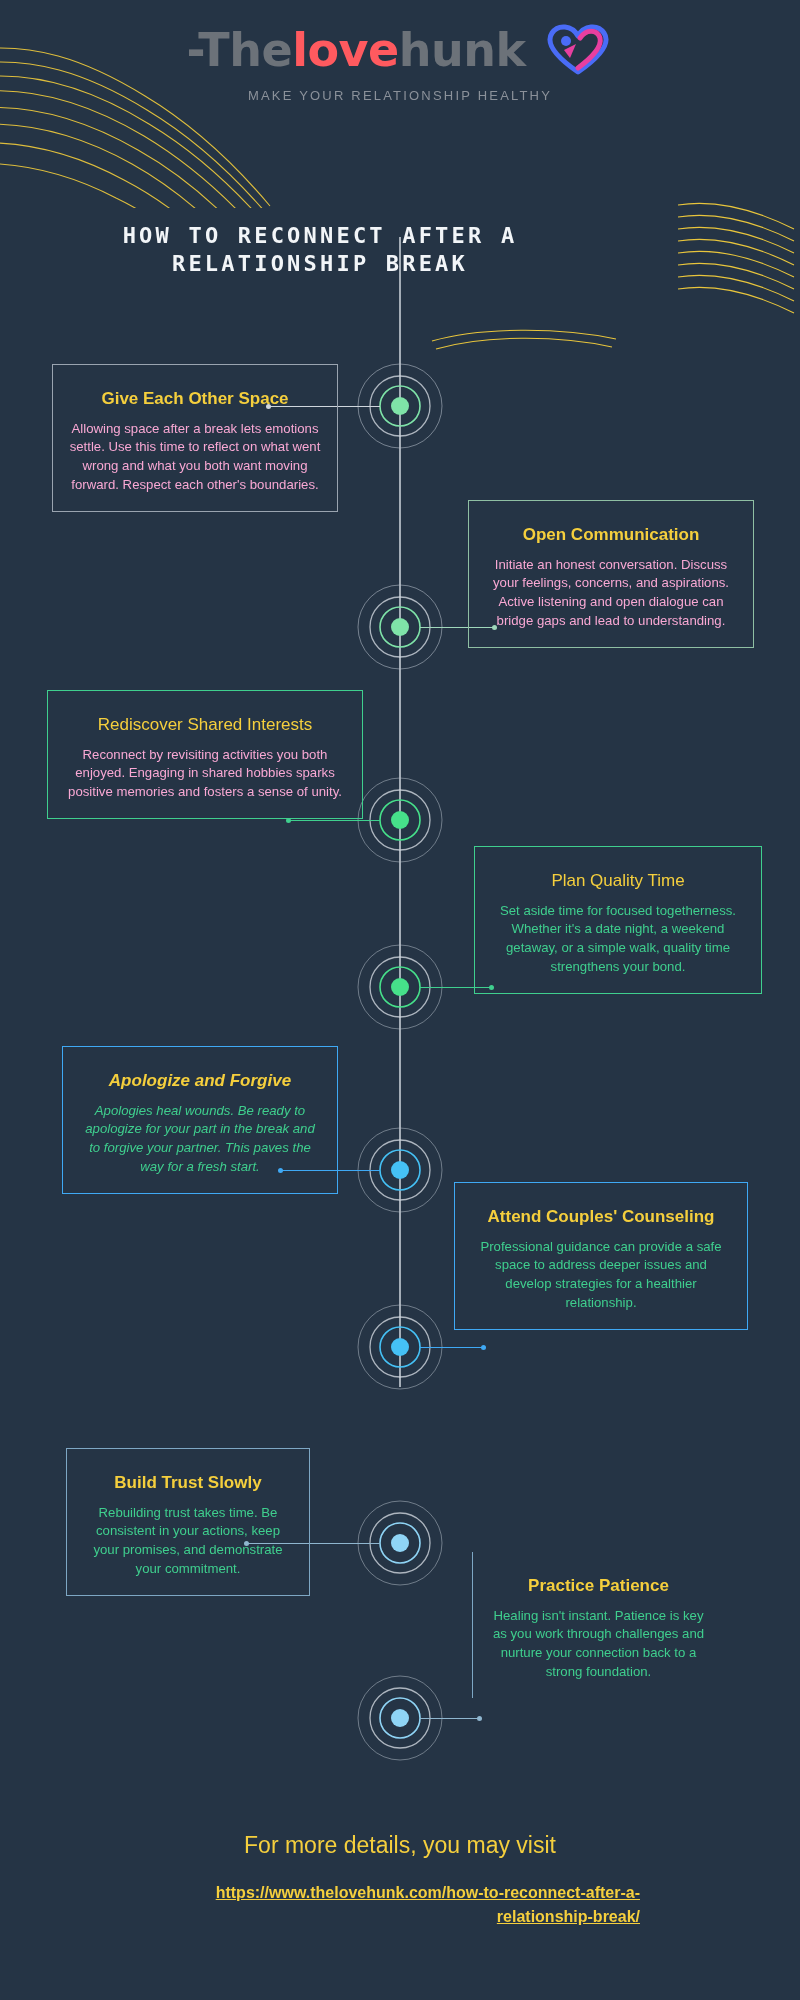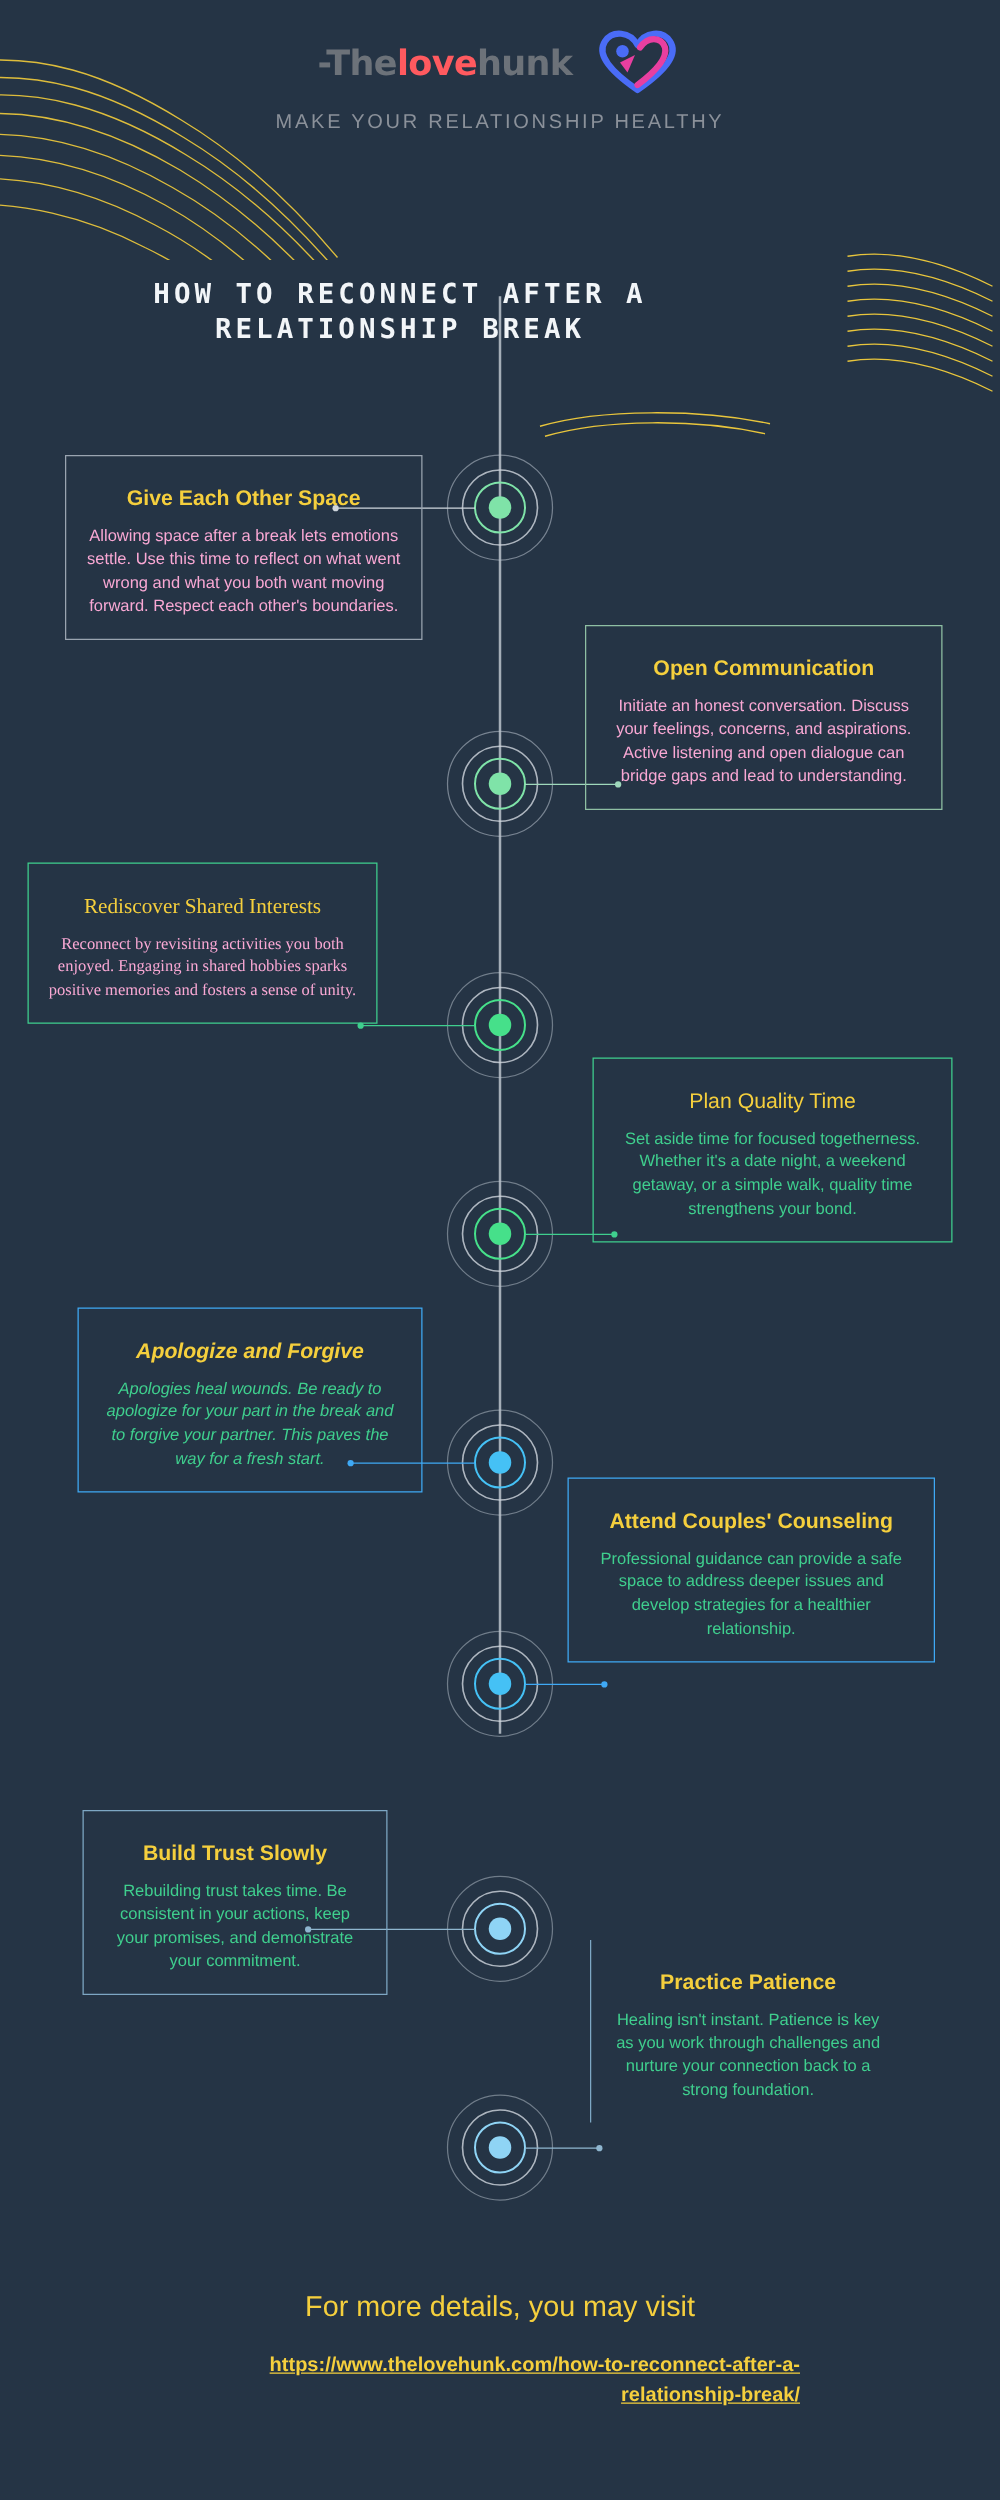--- a/index.html
+++ b/index.html
@@ -17,29 +17,29 @@
   .waves svg { display: block; }
 
   #waves-topleft { left: -30px; top: 18px; }
   #waves-topright { right: -6px; top: 195px; }
   #waves-mid { left: 430px; top: 325px; }
 
   
   #brand { position: absolute; left: 0; right: 0; top: 20px; text-align: center; }
   #brand-wordmark {
     font-family: "DejaVu Sans", sans-serif;
-    font-size: 28px; font-weight: bold; letter-spacing: -0.5px;
+    font-size: 46px; font-weight: bold; letter-spacing: -0.5px;
     display: inline-block; vertical-align: middle;
   }
   #brand-wordmark .gray { color: #6c7279; }
   #brand-wordmark .red  { color: #ff5a5f; }
   #brand-heart { display: inline-block; vertical-align: middle; margin-left: 16px; }
   #brand-tagline {
     margin-top: 8px;
-    font-size: 16px; letter-spacing: 2.2px;
+    font-size: 13px; letter-spacing: 2.2px;
     color: #8b919a; font-family: "Liberation Sans", sans-serif;
   }
 
   
   #page-title {
     position: absolute; left: 70px; width: 500px; top: 222px;
     text-align: center;
     font-family: "DejaVu Sans Mono", monospace;
     font-size: 22px; font-weight: bold;
     letter-spacing: 3.2px; line-height: 1.28;
@@ -255,21 +255,21 @@
 <div class="card t-bold b-white" style="left:52px; top:364px; width:286px; border-color:#9aa4b0;">
   <div class="card-title">Give Each Other Space</div>
   <div class="card-body">Allowing space after a break lets emotions settle. Use this time to reflect on what went wrong and what you both want moving forward. Respect each other's boundaries.</div>
 </div>
 
 <div class="card t-bold b-white" style="left:468px; top:500px; width:286px; border-color:#8fbfa3;">
   <div class="card-title">Open Communication</div>
   <div class="card-body">Initiate an honest conversation. Discuss your feelings, concerns, and aspirations. Active listening and open dialogue can bridge gaps and lead to understanding.</div>
 </div>
 
-<div class="card t-light b-white" style="left:22px; top:690px; width:280px; border-color:#3fcf8e;font-family:Liberation Serif, serif;">
+<div class="card t-light b-white" style="left:47px; top:690px; width:316px; border-color:#3fcf8e;">
   <div class="card-title">Rediscover Shared Interests</div>
   <div class="card-body">Reconnect by revisiting activities you both enjoyed. Engaging in shared hobbies sparks positive memories and fosters a sense of unity.</div>
 </div>
 
 <div class="card t-light b-green" style="left:474px; top:846px; width:288px; border-color:#3fcf8e;">
   <div class="card-title">Plan Quality Time</div>
   <div class="card-body">Set aside time for focused togetherness. Whether it's a date night, a weekend getaway, or a simple walk, quality time strengthens your bond.</div>
 </div>
 
 <div class="card t-bold b-green" style="left:62px; top:1046px; width:276px; border-color:#3fa9f5;font-style:italic;">

